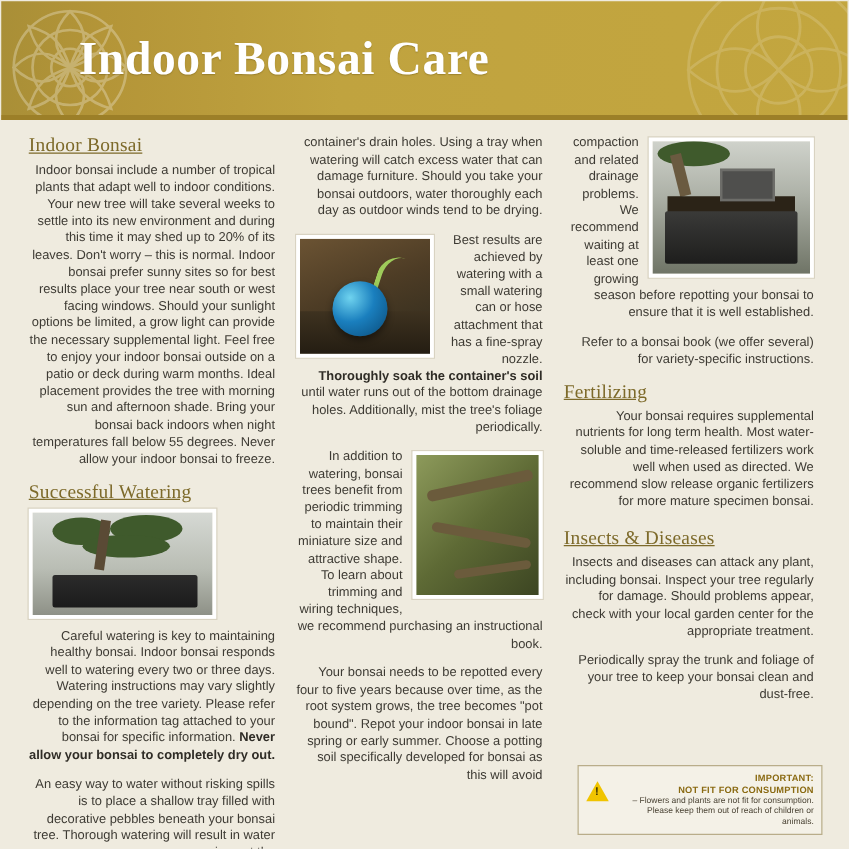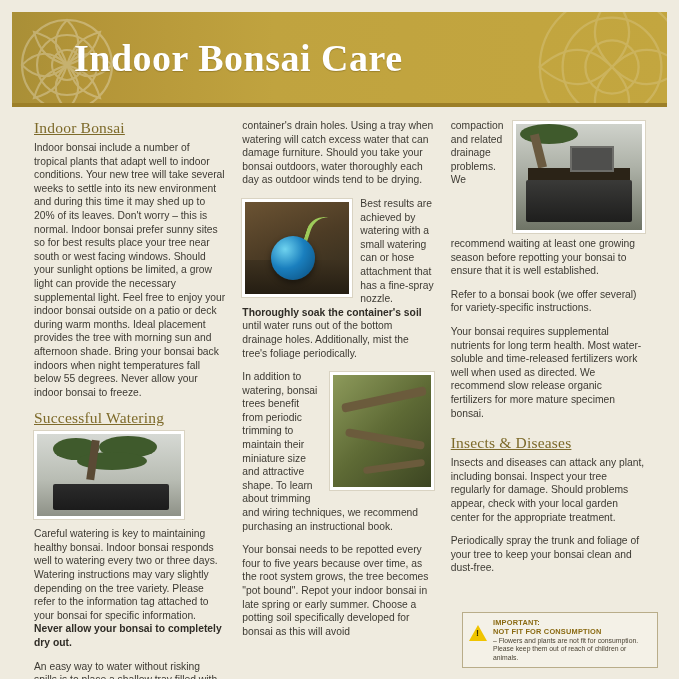--- a/index.html
+++ b/index.html
@@ -9,21 +9,21 @@
     height: 679px;
     background: #efebdf;
     font-family: "Liberation Serif", serif;
     overflow: hidden;
   }
   .page {
     position: relative;
     width: 679px;
     height: 590px;
     background: #efebdf;
-    padding: 12px;
+    padding: 1px;
   }
 
   
   .header {
     position: relative;
     height: 95px;
     background: #b99a2f;
     background: linear-gradient(90deg, #a98f37 0%, #b49538 12%, #c0a33f 40%, #c3a63f 100%);
     overflow: hidden;
   }
@@ -84,21 +84,21 @@
     text-decoration: underline;
   }
   h2.spaced { margin-top: 14px; }
 
   p {
     font-family: "Liberation Sans", sans-serif;
     font-size: 10.3px;
     line-height: 13.6px;
     color: #3d3a33;
     margin: 0 0 10px 0;
-    text-align: left;
+    text-align: right;
   }
   .bold-line { font-weight: bold; color: #2f2c26; }
 
   
   .photo {
     border: 3px solid #ffffff;
     box-shadow: 0 0 0 1px #d9d3c2;
     display: block;
     overflow: hidden;
     position: relative;
@@ -328,20 +328,21 @@
         <div class="trunk2"></div>
         <div class="soil"></div>
         <div class="tray"></div>
         <div class="pot"></div>
       </div>
 
       <p>compaction and related drainage problems. We recommend waiting at least one growing season before repotting your bonsai to ensure that it is well established.</p>
       <div class="clear"></div>
       <p>Refer to a bonsai book (we offer several) for variety-specific instructions.</p>
 
+      <h2>Fertilizing</h2>
       <p>Your bonsai requires supplemental nutrients for long term health. Most water-soluble and time-released fertilizers work well when used as directed. We recommend slow release organic fertilizers for more mature specimen bonsai.</p>
 
       <h2 class="spaced">Insects &amp; Diseases</h2>
       <p>Insects and diseases can attack any plant, including bonsai. Inspect your tree regularly for damage. Should problems appear, check with your local garden center for the appropriate treatment.</p>
       <p>Periodically spray the trunk and foliage of your tree to keep your bonsai clean and dust-free.</p>
     </div>
   </div>
 
   <div class="warning">
     <div class="tri"></div>

